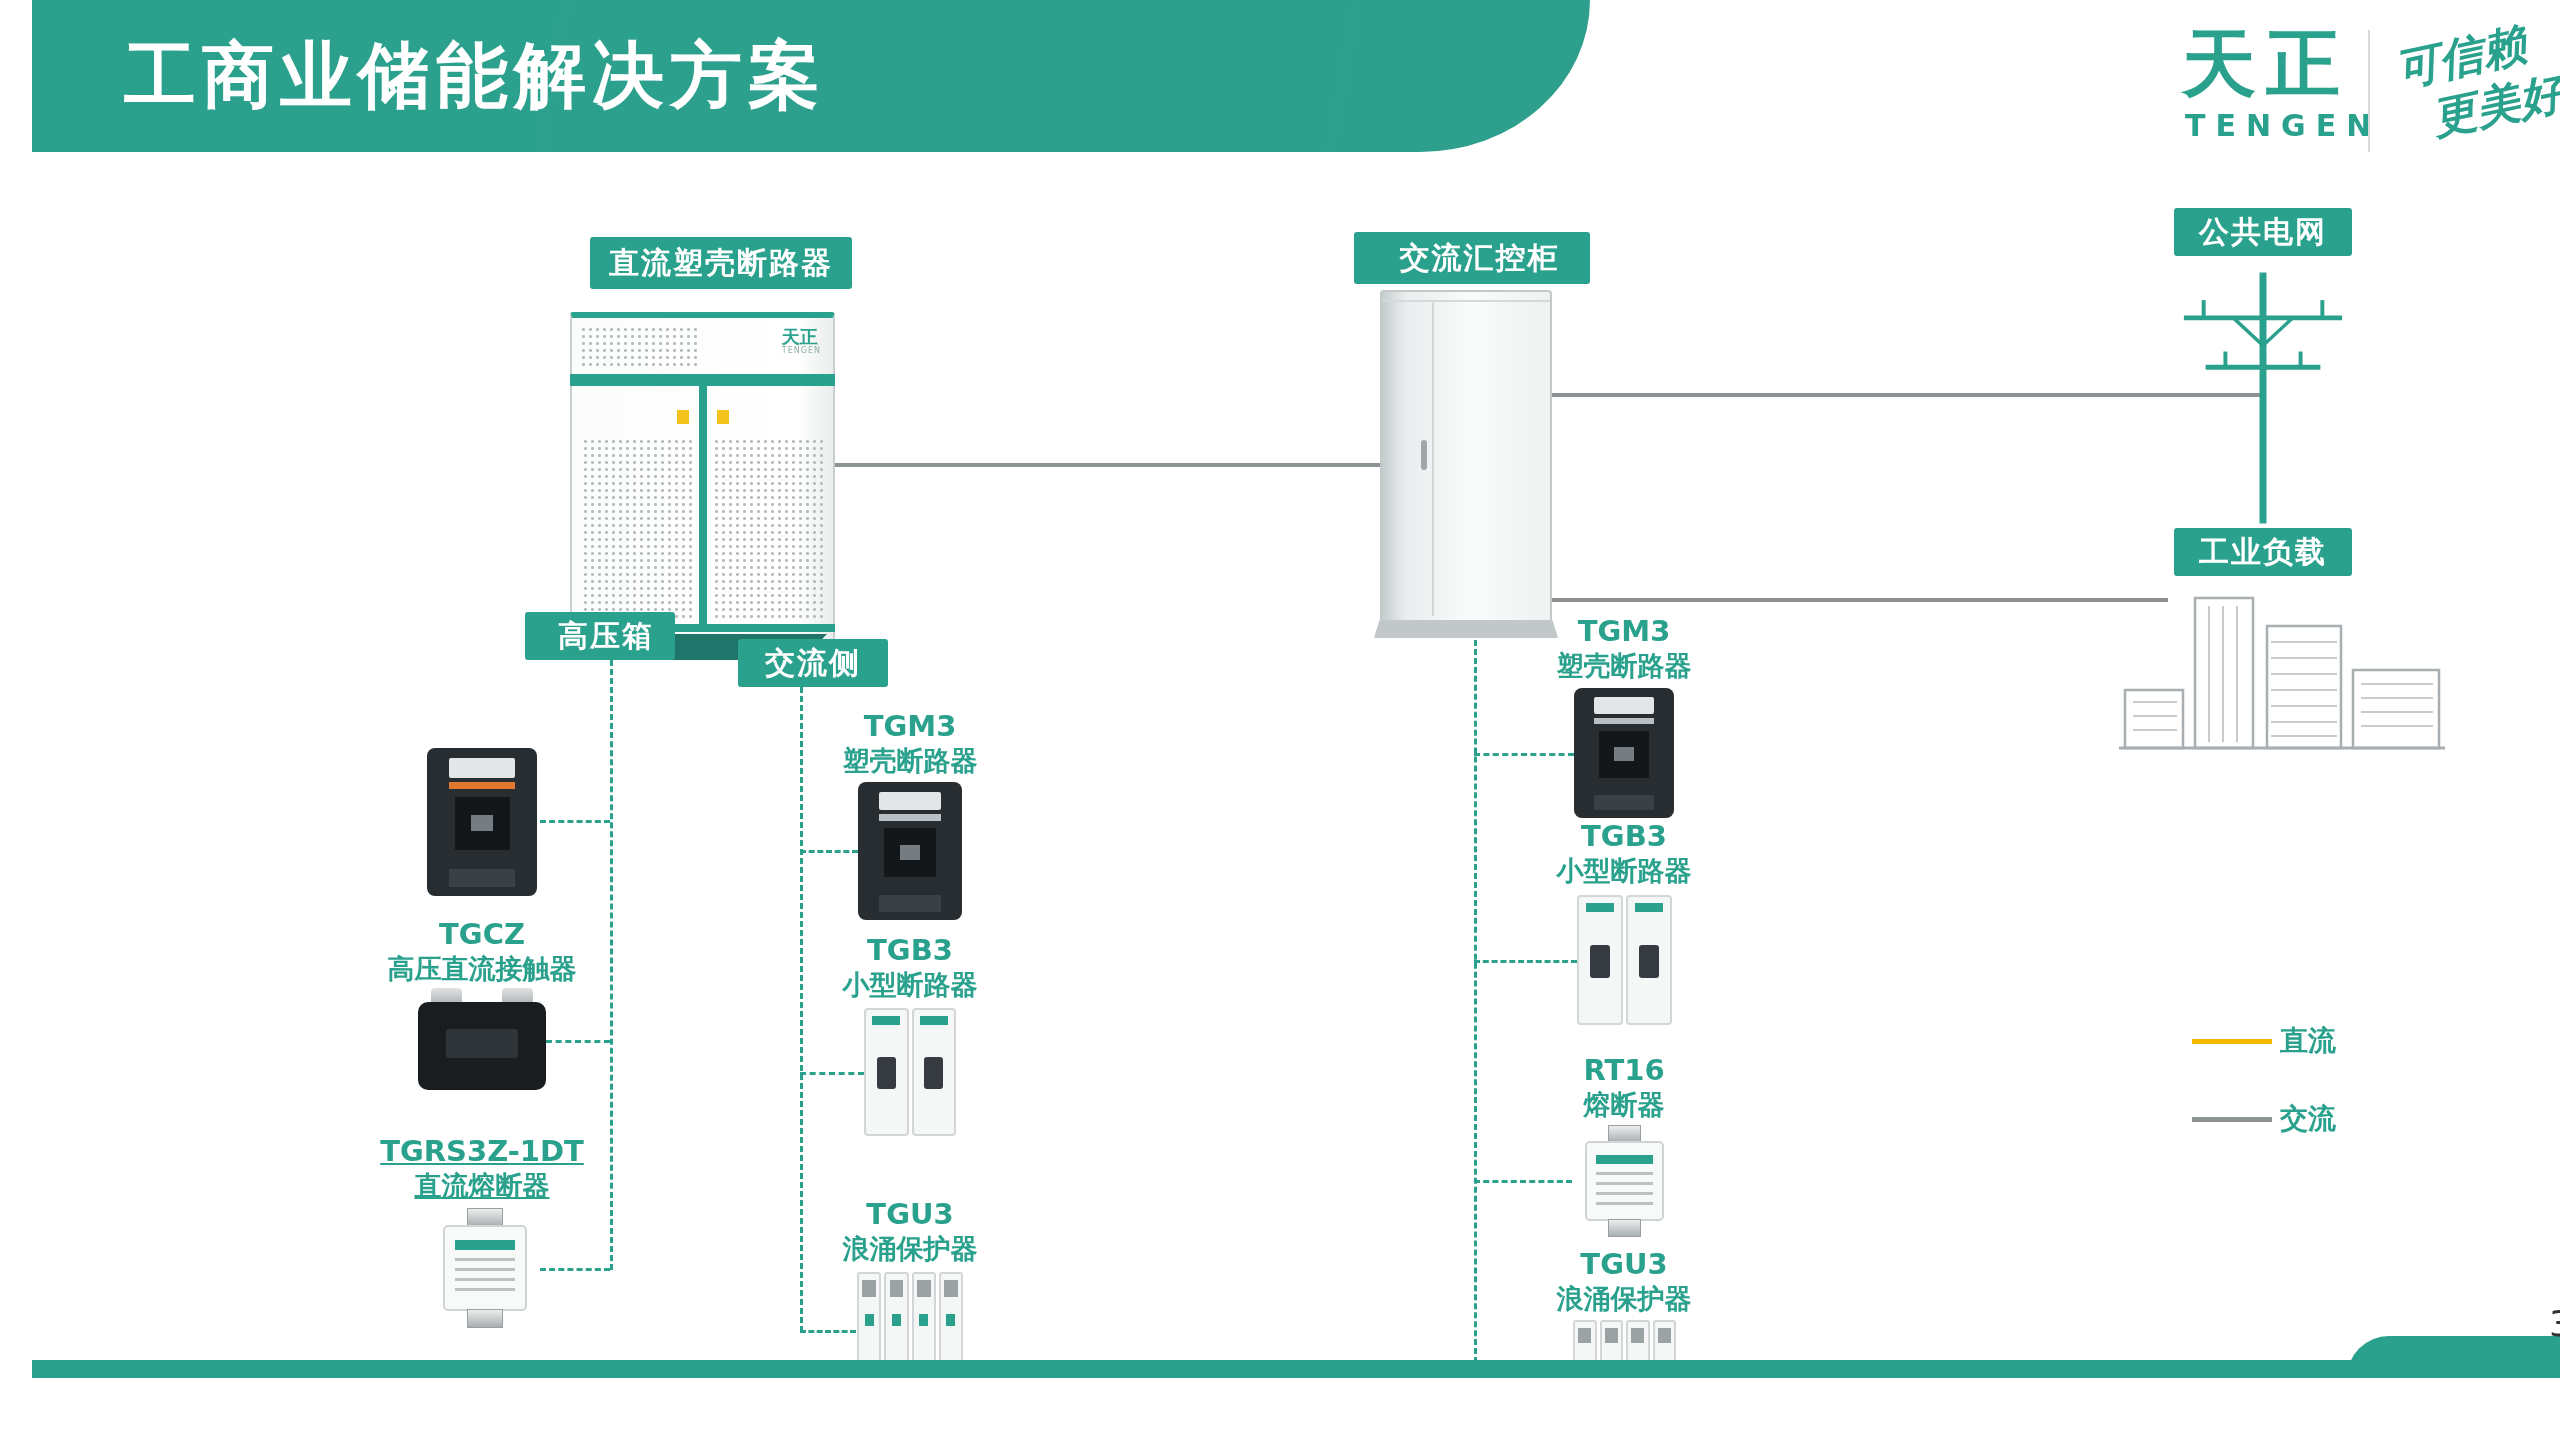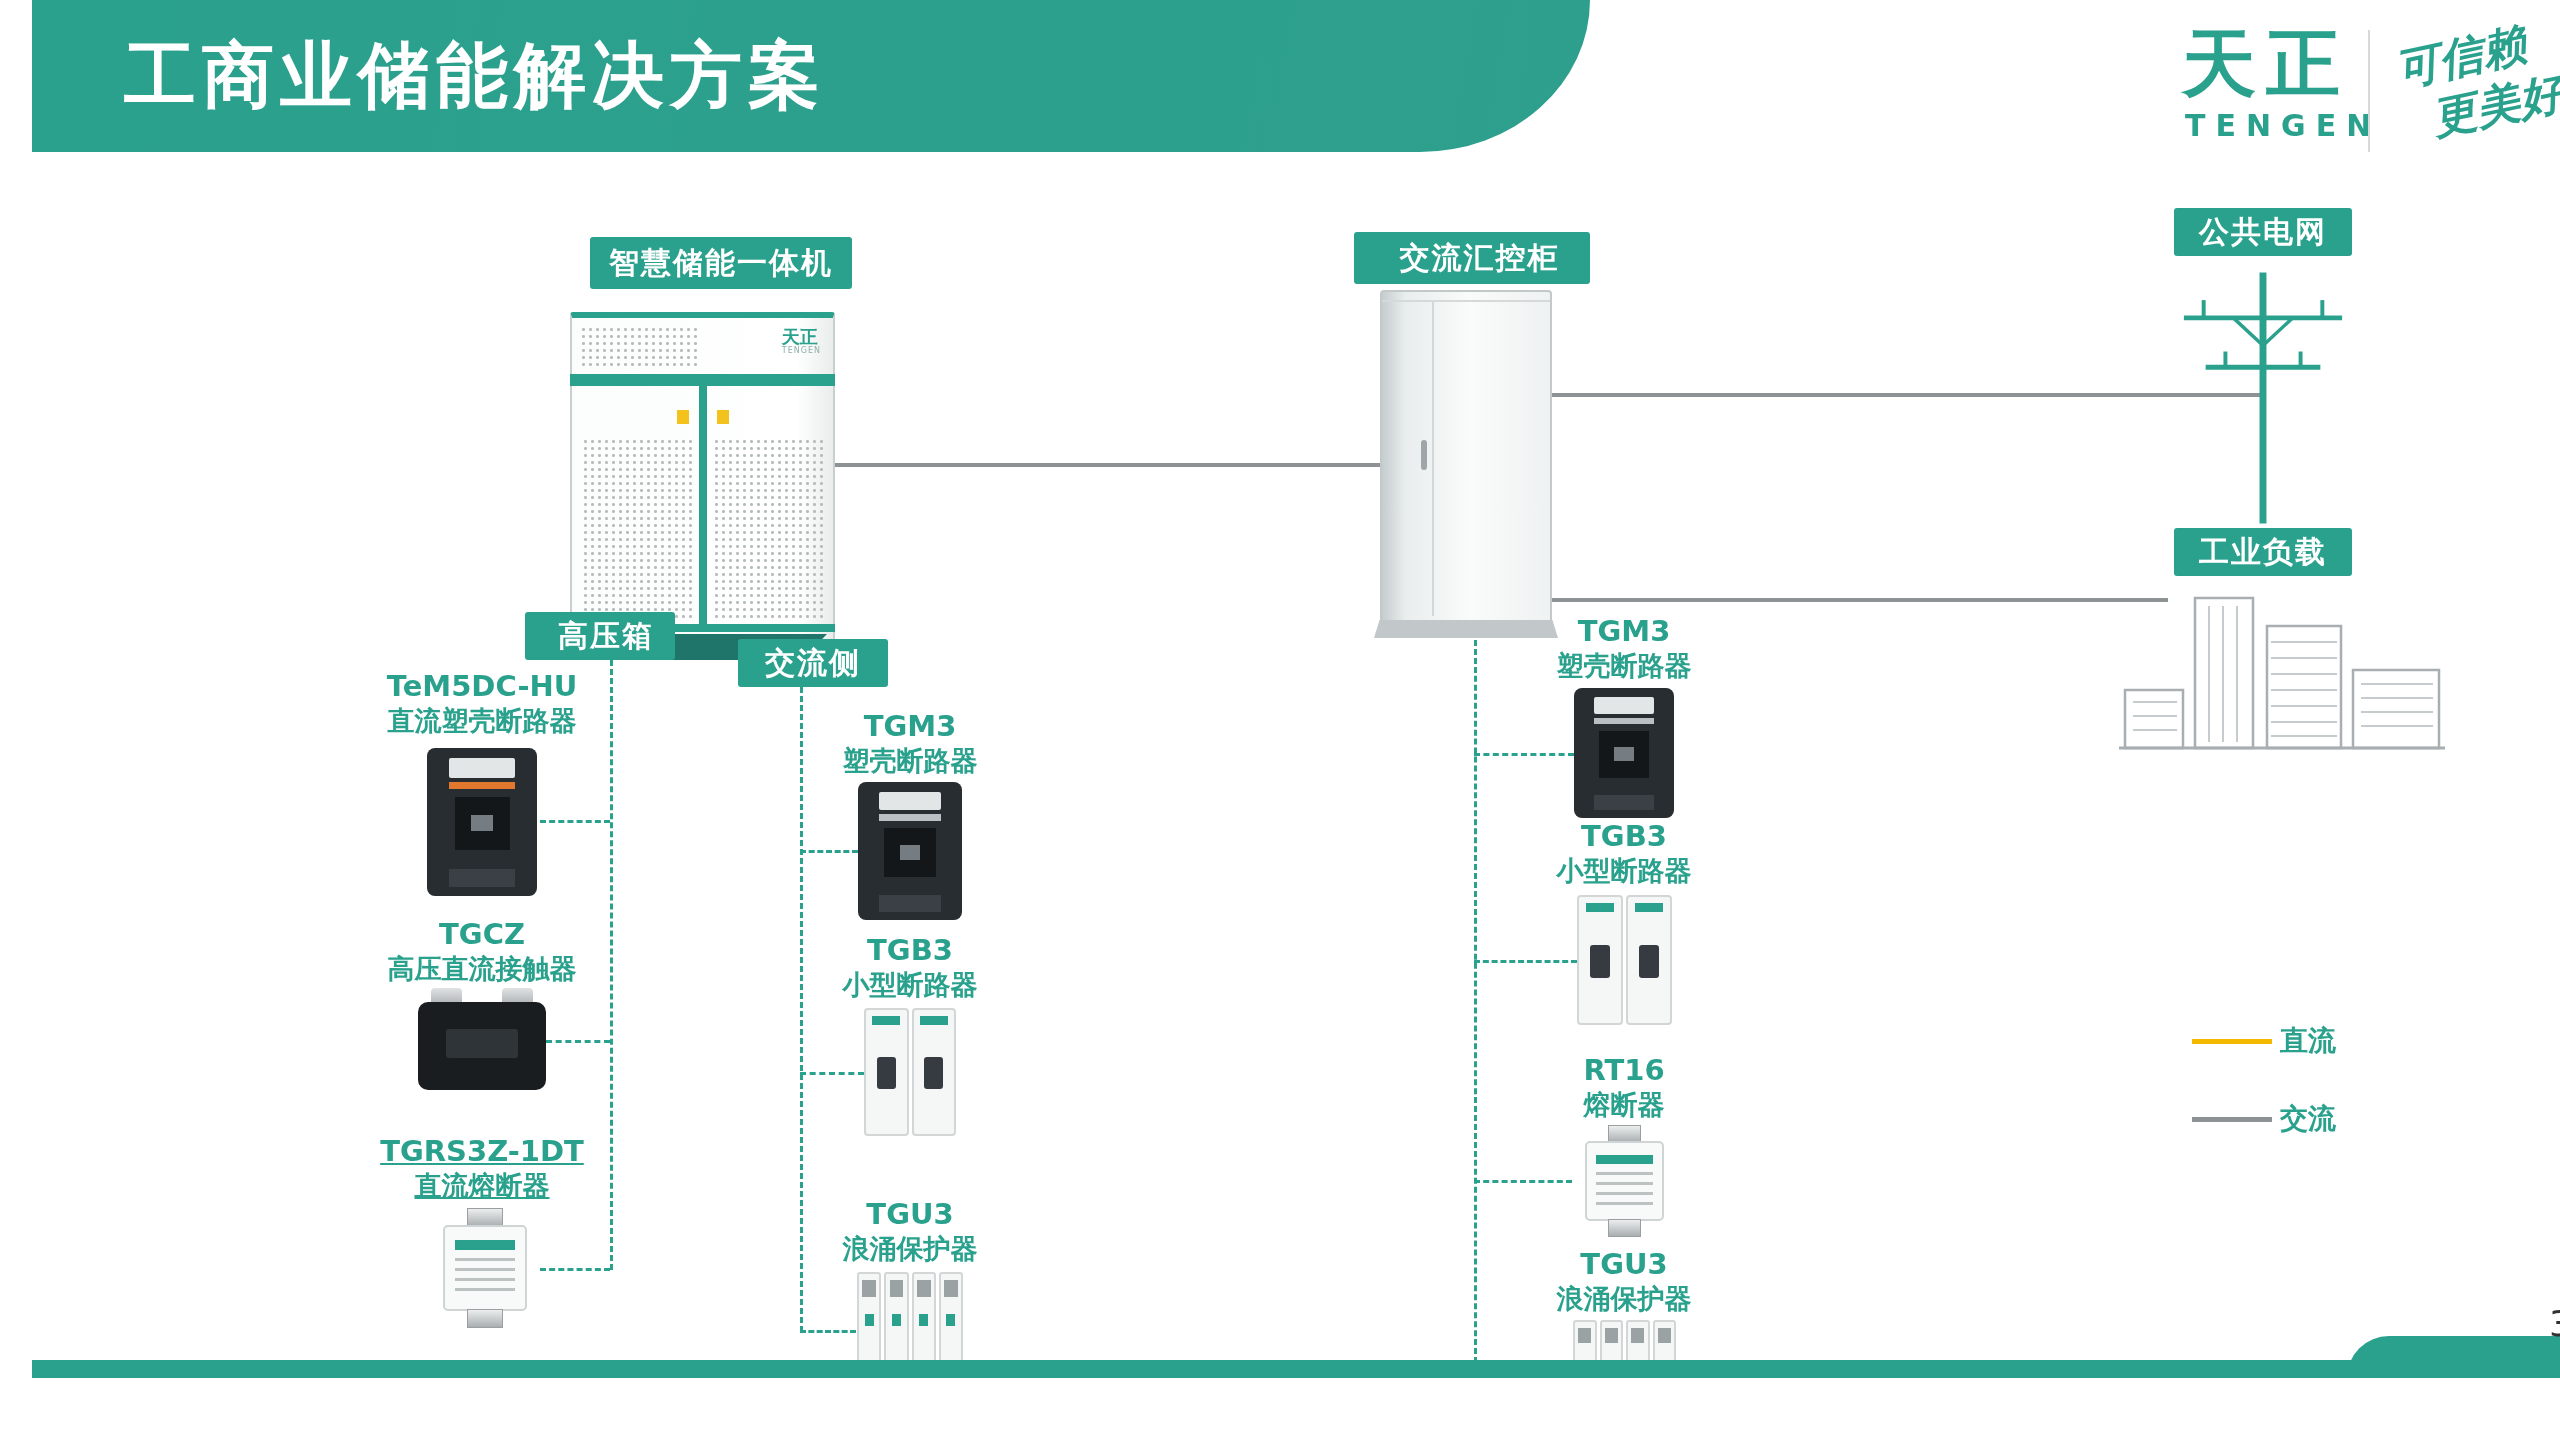--- a/index.html
+++ b/index.html
@@ -193,31 +193,27 @@
     </g>
     <g stroke="#c6cbce" stroke-width="2" fill="none">
       <path d="M92 14 V150 M106 14 V150 M120 14 V150"></path>
       <path d="M154 50 H220 M154 66 H220 M154 82 H220 M154 98 H220 M154 114 H220 M154 130 H220 M154 144 H220"></path>
       <path d="M16 110 H60 M16 124 H60 M16 138 H60"></path>
       <path d="M244 92 H316 M244 106 H316 M244 120 H316 M244 134 H316"></path>
     </g>
     <path d="M2 156 H328" stroke="#a8aeb1" stroke-width="3" fill="none"></path>
   </svg>
 
-  <div class="glabel" style="left:558px; top:237px; width:262px; height:52px;">智慧储能一体机</div>
+  <div class="glabel" style="left:558px; top:237px; width:262px; height:52px;">直流塑壳断路器</div>
   <div class="glabel" style="left:493px; top:612px; width:150px; height:48px;padding-left:12px;">高压箱</div>
   <div class="glabel" style="left:706px; top:639px; width:150px; height:48px;text-align:center;">交流侧</div>
   <div class="glabel" style="left:1322px; top:232px; width:236px; height:52px;padding-left:15px;">交流汇控柜</div>
   <div class="glabel" style="left:2142px; top:208px; width:178px; height:48px;text-align:right;">公共电网</div>
   <div class="glabel" style="left:2142px; top:528px; width:178px; height:48px;">工业负载</div>
 
-  <div class="prod-text" style="left:290px; top:668px;">
-    <div class="prod-name">TeM5DC-HU</div>
-    <div class="prod-desc">直流塑壳断路器</div>
-  </div>
   <div class="icon-mccb dc" style="left:395px; top:748px; width:110px; height:148px;">
     <div class="mccb-label"></div>
     <div class="mccb-accent"></div>
     <div class="mccb-mid">
         <div class="mccb-toggle"></div>
       </div>
     <div class="mccb-foot"></div>
   </div>
 
   <div class="prod-text" style="left:290px; top:916px;">

